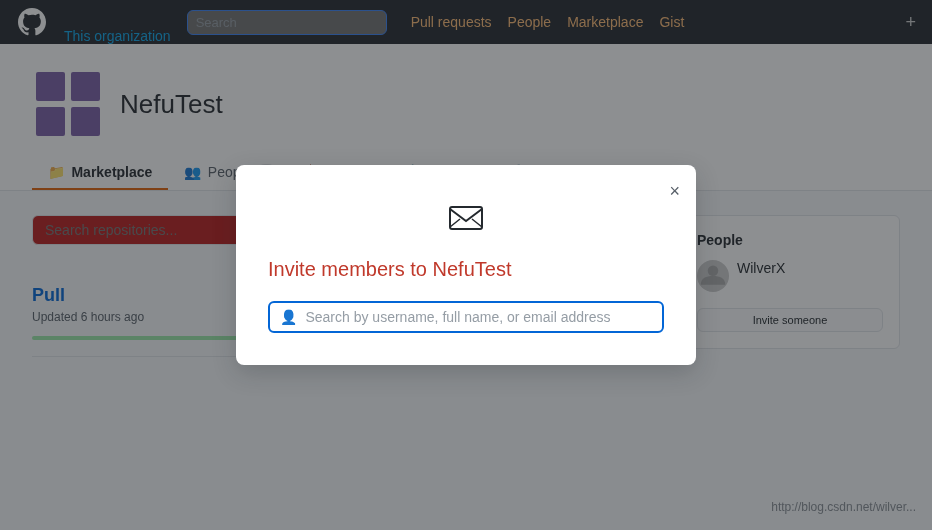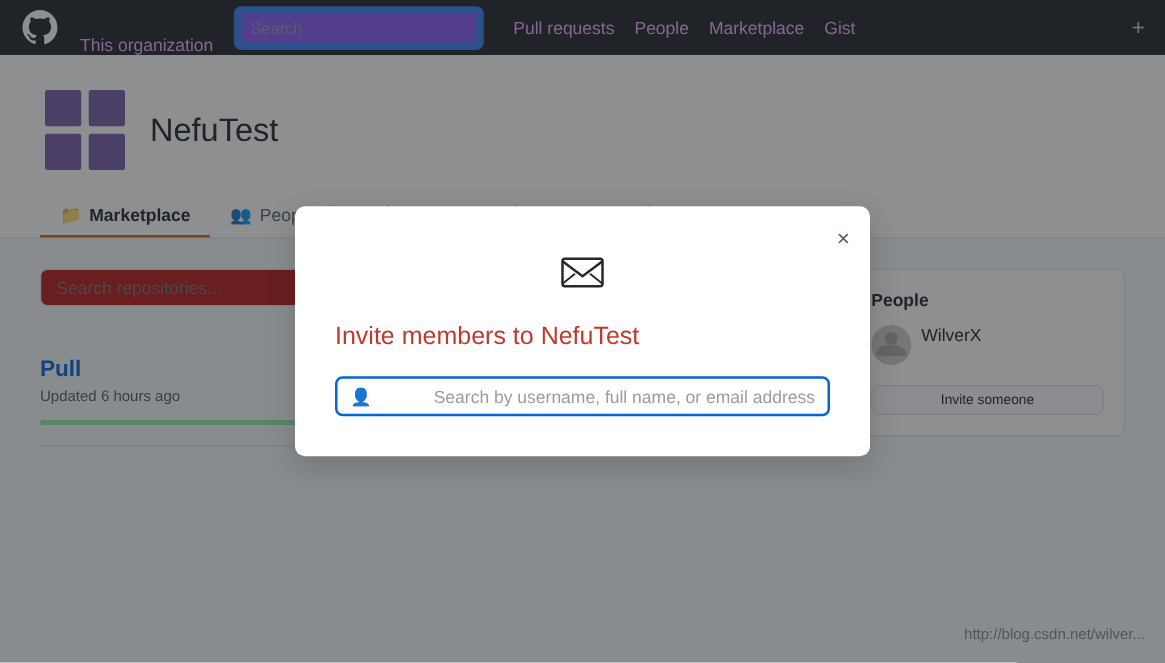--- a/index.html
+++ b/index.html
@@ -16,46 +16,46 @@
       position: relative;
       z-index: 1;
     }
     .nav-logo {
       width: 32px;
       height: 32px;
       fill: white;
       flex-shrink: 0;
     }
     .nav-org-btn {
-      color: #f0abfc;
+      color: #0ea5e9;
       background: transparent;
       border: none;
       cursor: pointer;
       font-size: 14px;
       white-space: nowrap;
       margin-top: 28px;
     }
     .nav-search {
-      background: #8b5cf6;
-      border: 6px solid #3b82f6;
+      background: #737373;
+      border: 1px solid #3b82f6;
       border-radius: 6px;
       color: #ccc;
       padding: 4px 8px;
       width: 200px;
       font-size: 13px;
       color: white;
     }
     .nav-search::placeholder { color: #959da5; }
     .nav-links {
       display: flex;
       gap: 16px;
       margin-left: 8px;
     }
     .nav-link {
-      color: #f0abfc;
+      color: #fdba74;
       text-decoration: none;
       font-size: 14px;
       font-weight: 500;
     }
     .nav-right {
       margin-left: auto;
       display: flex;
       align-items: center;
       gap: 8px;
     }
@@ -313,21 +313,20 @@
       padding: 6px 10px;
       gap: 8px;
     }
     .modal-search-input {
       border: none;
       outline: none;
       font-size: 14px;
       color: #24292e;
       width: 100%;
       background: transparent;
-      text-align: right;
     }
     .modal-search-input::placeholder { color: #959da5; }
   </style>
 </head>
 <body>
 
 <nav class="top-nav">
   <svg class="nav-logo" viewBox="0 0 32 32" fill="white">
     <path d="M16 2C8.27 2 2 8.27 2 16c0 6.19 4.01 11.43 9.58 13.29.7.13.96-.3.96-.67 0-.33-.01-1.21-.02-2.38-3.9.85-4.72-1.88-4.72-1.88-.64-1.62-1.56-2.05-1.56-2.05-1.27-.87.1-.85.1-.85 1.4.1 2.14 1.44 2.14 1.44 1.25 2.14 3.27 1.52 4.07 1.16.13-.9.49-1.52.89-1.87-3.1-.35-6.37-1.55-6.37-6.9 0-1.52.54-2.77 1.43-3.75-.14-.35-.62-1.77.14-3.7 0 0 1.17-.37 3.83 1.43a13.3 13.3 0 0 1 3.48-.47c1.18.01 2.37.16 3.48.47 2.66-1.8 3.83-1.43 3.83-1.43.76 1.93.28 3.35.14 3.7.89.98 1.43 2.23 1.43 3.75 0 5.36-3.27 6.54-6.39 6.88.5.43.95 1.29.95 2.6 0 1.88-.02 3.4-.02 3.86 0 .37.25.81.96.67C25.99 27.43 30 22.19 30 16c0-7.73-6.27-14-14-14z"></path>
   </svg>

